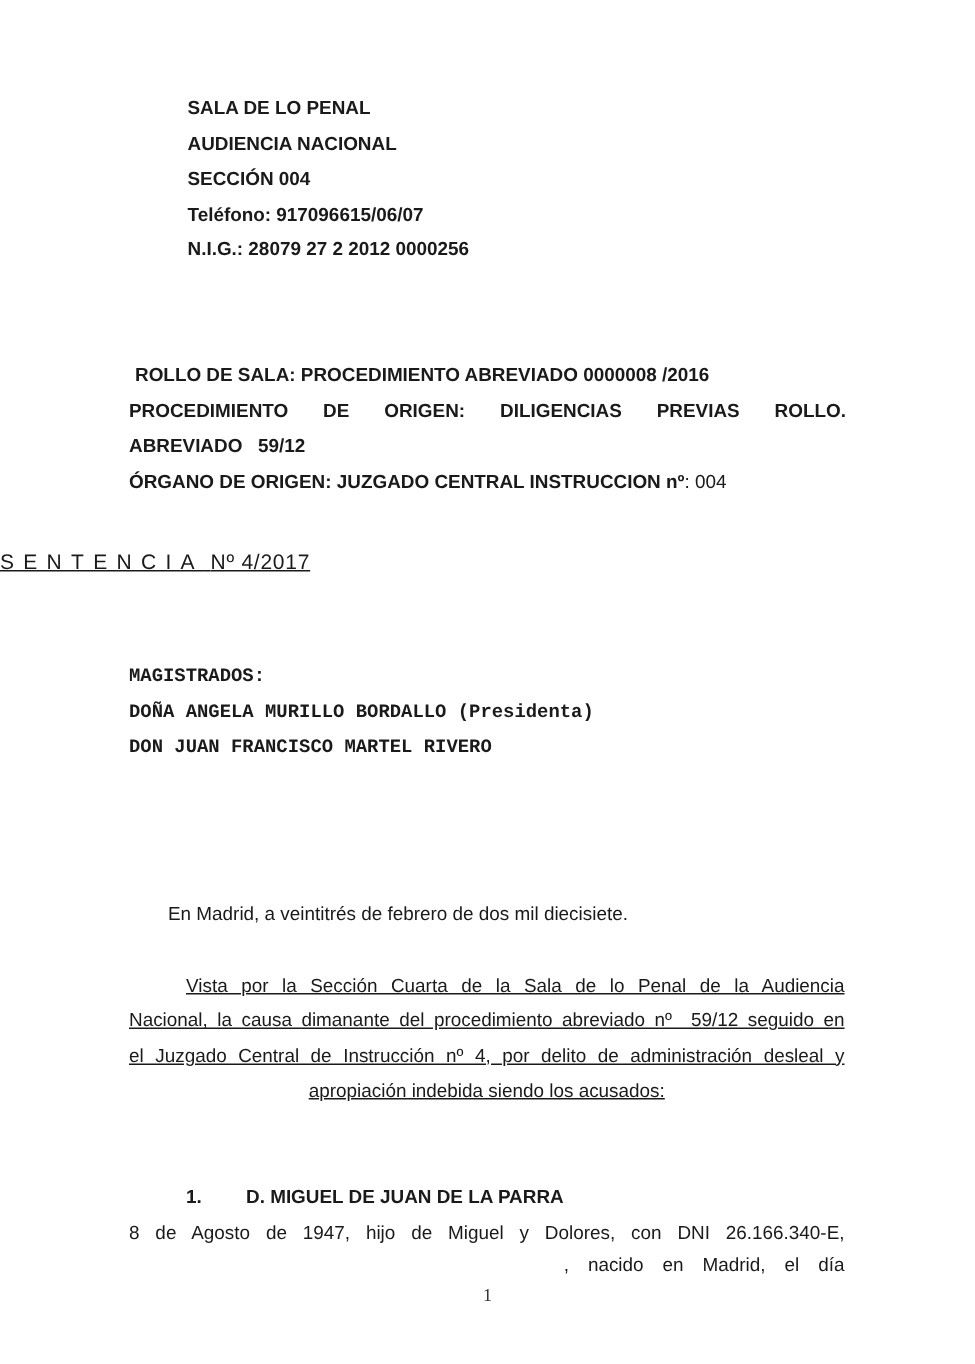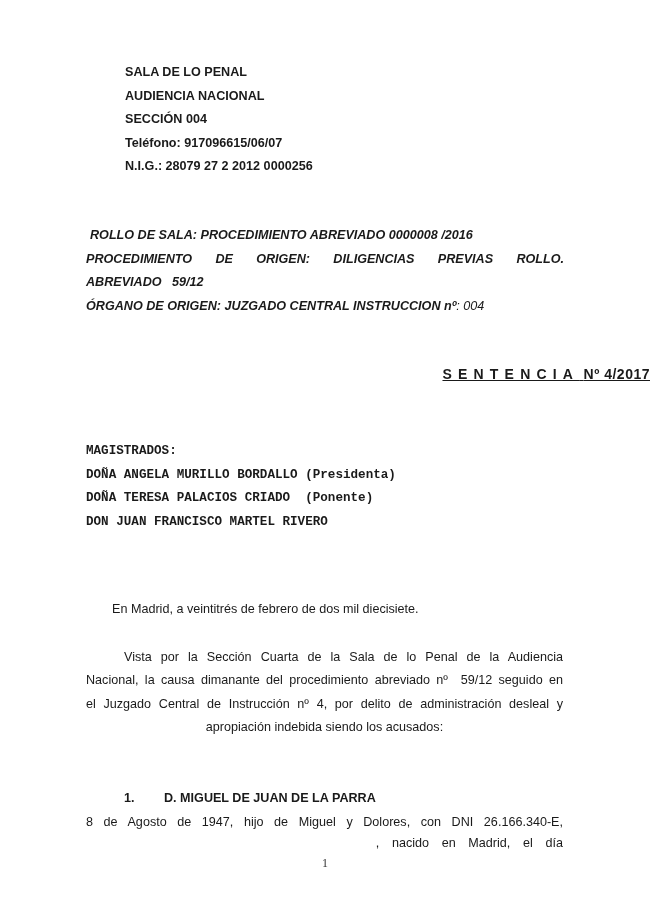--- a/index.html
+++ b/index.html
@@ -9,31 +9,31 @@
     font-size: 12.6px;
   }
   .blk { position: absolute; }
   .b { font-weight: bold; }
   .line { height: 23.5px; line-height: 23.5px; white-space: nowrap; }
   .just {
     text-align: justify; text-align-last: justify; white-space: nowrap;
   }
   .just-last { text-align: left; }
   #header { left: 125px; top: 61px; }
-  #case-info { left: 86px; top: 224px; width: 478px; font-style: italic; }
+  #case-info { left: 86px; top: 239px; width: 478px; }
   #case-info .line { height: 23.5px; }
   #title {
-    left: 0; width: 650px; top: 366px; text-align: right;
-    font-weight: bold; text-decoration: underline; font-size: 14px;
+    left: 0; width: 650px; top: 366px; text-align: left;
+    font-weight: normal; text-decoration: underline; font-size: 14px;
     letter-spacing: 0.5px;
   }
   #title .spaced { letter-spacing: 6.2px; }
   #judges { left: 86px; top: 440px; font-family: Liberation Mono, monospace; }
   #date { left: 112px; top: 598px; }
-  #intro { left: 86px; top: 646px; width: 477px; }
+  #intro { left: 86px; top: 646px; width: 477px; text-decoration: underline; }
   #intro .line { line-height: 23.3px; height: 23.3px; text-align: center; }
   #accused { left: 86px; top: 786px; width: 477px; }
   #accused .line { line-height: 24px; height: 24px; }
   .num { display: inline-block; width: 78px; padding-left: 38px; box-sizing: border-box; font-weight: bold; }
   #page-number {
     left: 0; width: 650px; top: 856px; text-align: center;
     font-family: "Liberation Serif", serif; font-size: 12px; color: #333;
   }
   .nrm { font-weight: normal; }
 </style>
@@ -65,21 +65,20 @@
 </div>
 
 <div class="blk" id="title">
   <span class="spaced">SENTENCIA</span>
   <span>Nº 4/2017</span>
 </div>
 
 <div class="blk b" id="judges">
   <div class="line">MAGISTRADOS:</div>
   <div class="line" style="white-space:pre">DOÑA ANGELA MURILLO BORDALLO (Presidenta)</div>
-  <div class="line" style="white-space:pre">DOÑA TERESA PALACIOS CRIADO  (Ponente)</div>
   <div class="line" style="white-space:pre">DON JUAN FRANCISCO MARTEL RIVERO</div>
 </div>
 
 <div class="blk line" id="date">En Madrid, a veintitrés de febrero de dos mil diecisiete.</div>
 
 <div class="blk" id="intro">
   <div class="line just" style="padding-left:38px">Vista por la Sección Cuarta de la Sala de lo Penal de la Audiencia</div>
   <div class="line just" style="white-space:pre">Nacional, la causa dimanante del procedimiento abreviado nº  59/12 seguido en</div>
   <div class="line just">el Juzgado Central de Instrucción nº 4, por delito de administración desleal y</div>
   <div class="line just-last">apropiación indebida siendo los acusados:</div>

